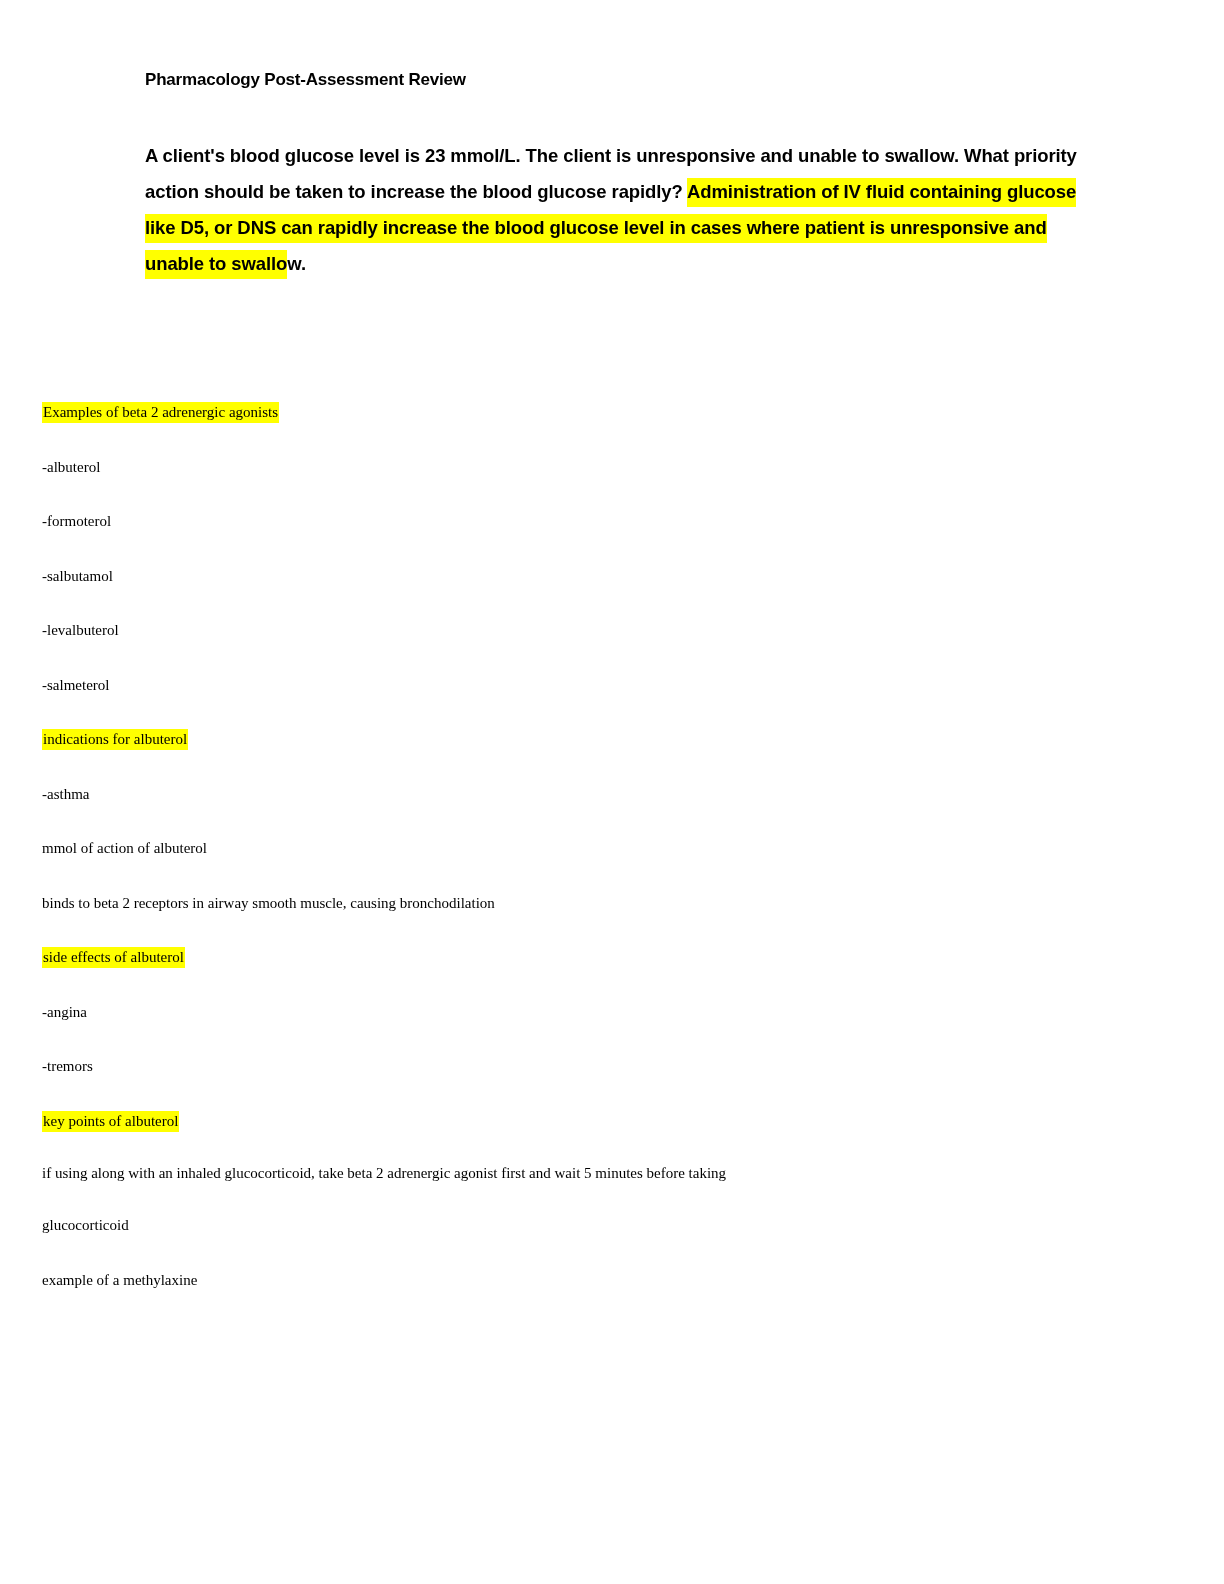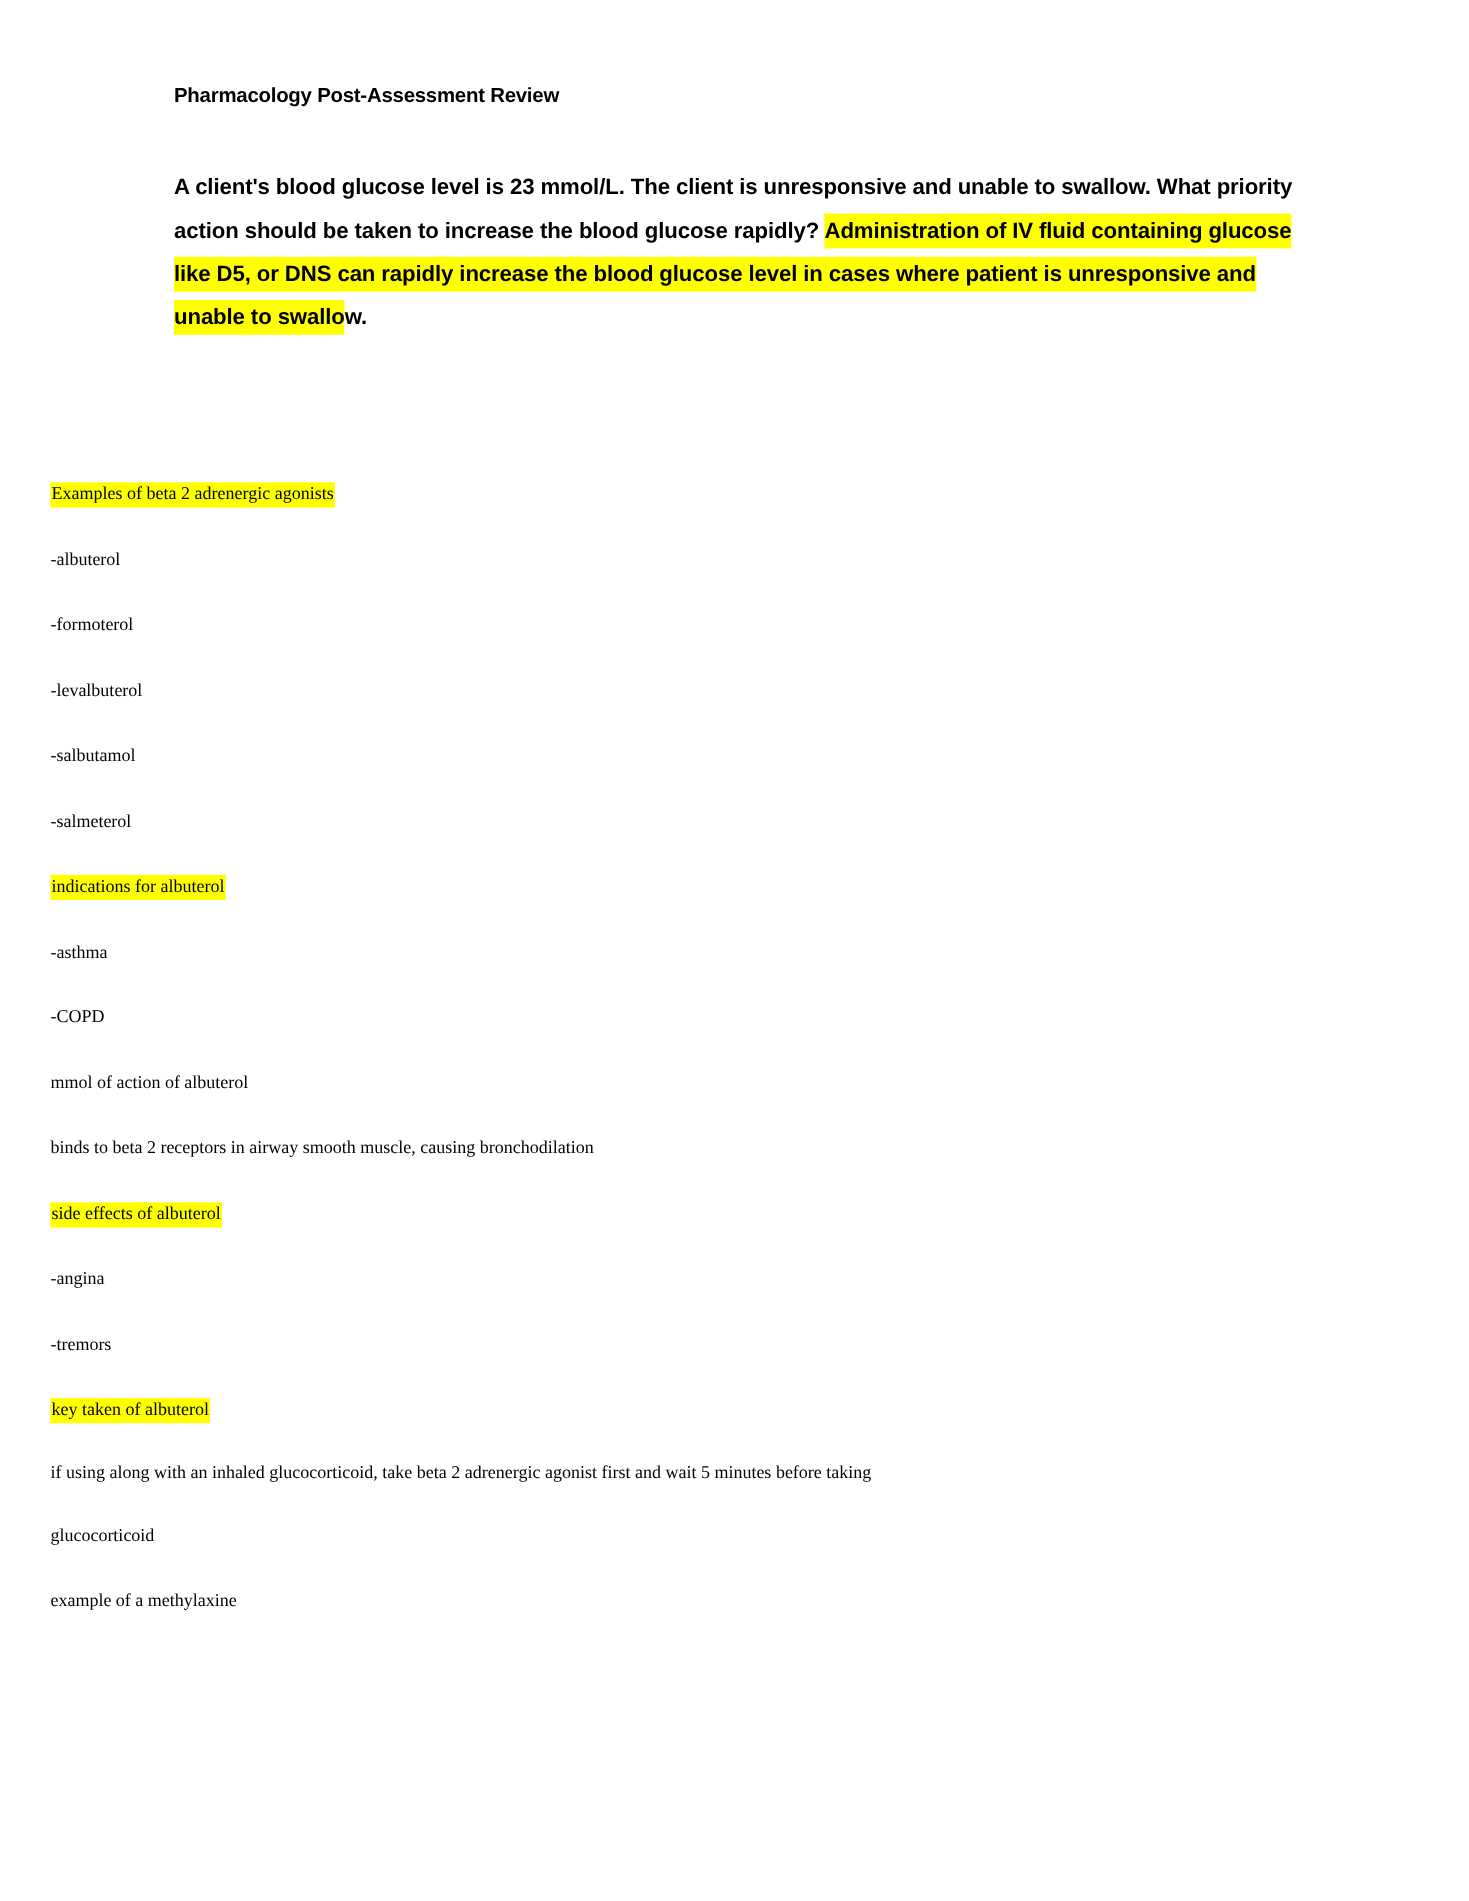--- a/index.html
+++ b/index.html
@@ -91,31 +91,30 @@
 
   <div class="question-block">
     <span>A client's blood glucose level is 23 mmol/L. The client is unresponsive and unable to swallow. What priority action should be taken to increase the blood glucose rapidly?</span><span class="nbsp"> </span><span class="hl">Administration of IV fluid containing glucose like D5, or DNS can rapidly increase the blood glucose level in cases where patient is unresponsive and unable to swallo</span><span>w.</span>
   </div>
 
   <div class="notes">
 
     <div class="line hl"><span class="txt">Examples of beta 2 adrenergic agonists</span></div>
     <div class="line"><span class="txt">-albuterol</span></div>
     <div class="line"><span class="txt">-formoterol</span></div>
+    <div class="line"><span class="txt">-salbutamol</span></div>
     <div class="line"><span class="txt">-levalbuterol</span></div>
-    <div class="line"><span class="txt">-salbutamol</span></div>
     <div class="line"><span class="txt">-salmeterol</span></div>
     <div class="line hl"><span class="txt">indications for albuterol</span></div>
     <div class="line"><span class="txt">-asthma</span></div>
-    <div class="line"><span class="txt">-COPD</span></div>
     <div class="line"><span class="txt">mmol of action of albuterol</span></div>
     <div class="line"><span class="txt">binds to beta 2 receptors in airway smooth muscle, causing bronchodilation</span></div>
     <div class="line hl"><span class="txt">side effects of albuterol</span></div>
     <div class="line"><span class="txt">-angina</span></div>
     <div class="line"><span class="txt">-tremors</span></div>
-    <div class="line hl"><span class="txt">key taken of albuterol</span></div>
+    <div class="line hl"><span class="txt">key points of albuterol</span></div>
     <div class="line wrap"><span class="txt">if using along with an inhaled glucocorticoid, take beta 2 adrenergic agonist first and wait 5 minutes before taking</span></div>
     <div class="line"><span class="txt">glucocorticoid</span></div>
     <div class="line"><span class="txt">example of a methylaxine</span></div>
 
   </div>
 
 </div>
 
 </body></html>

